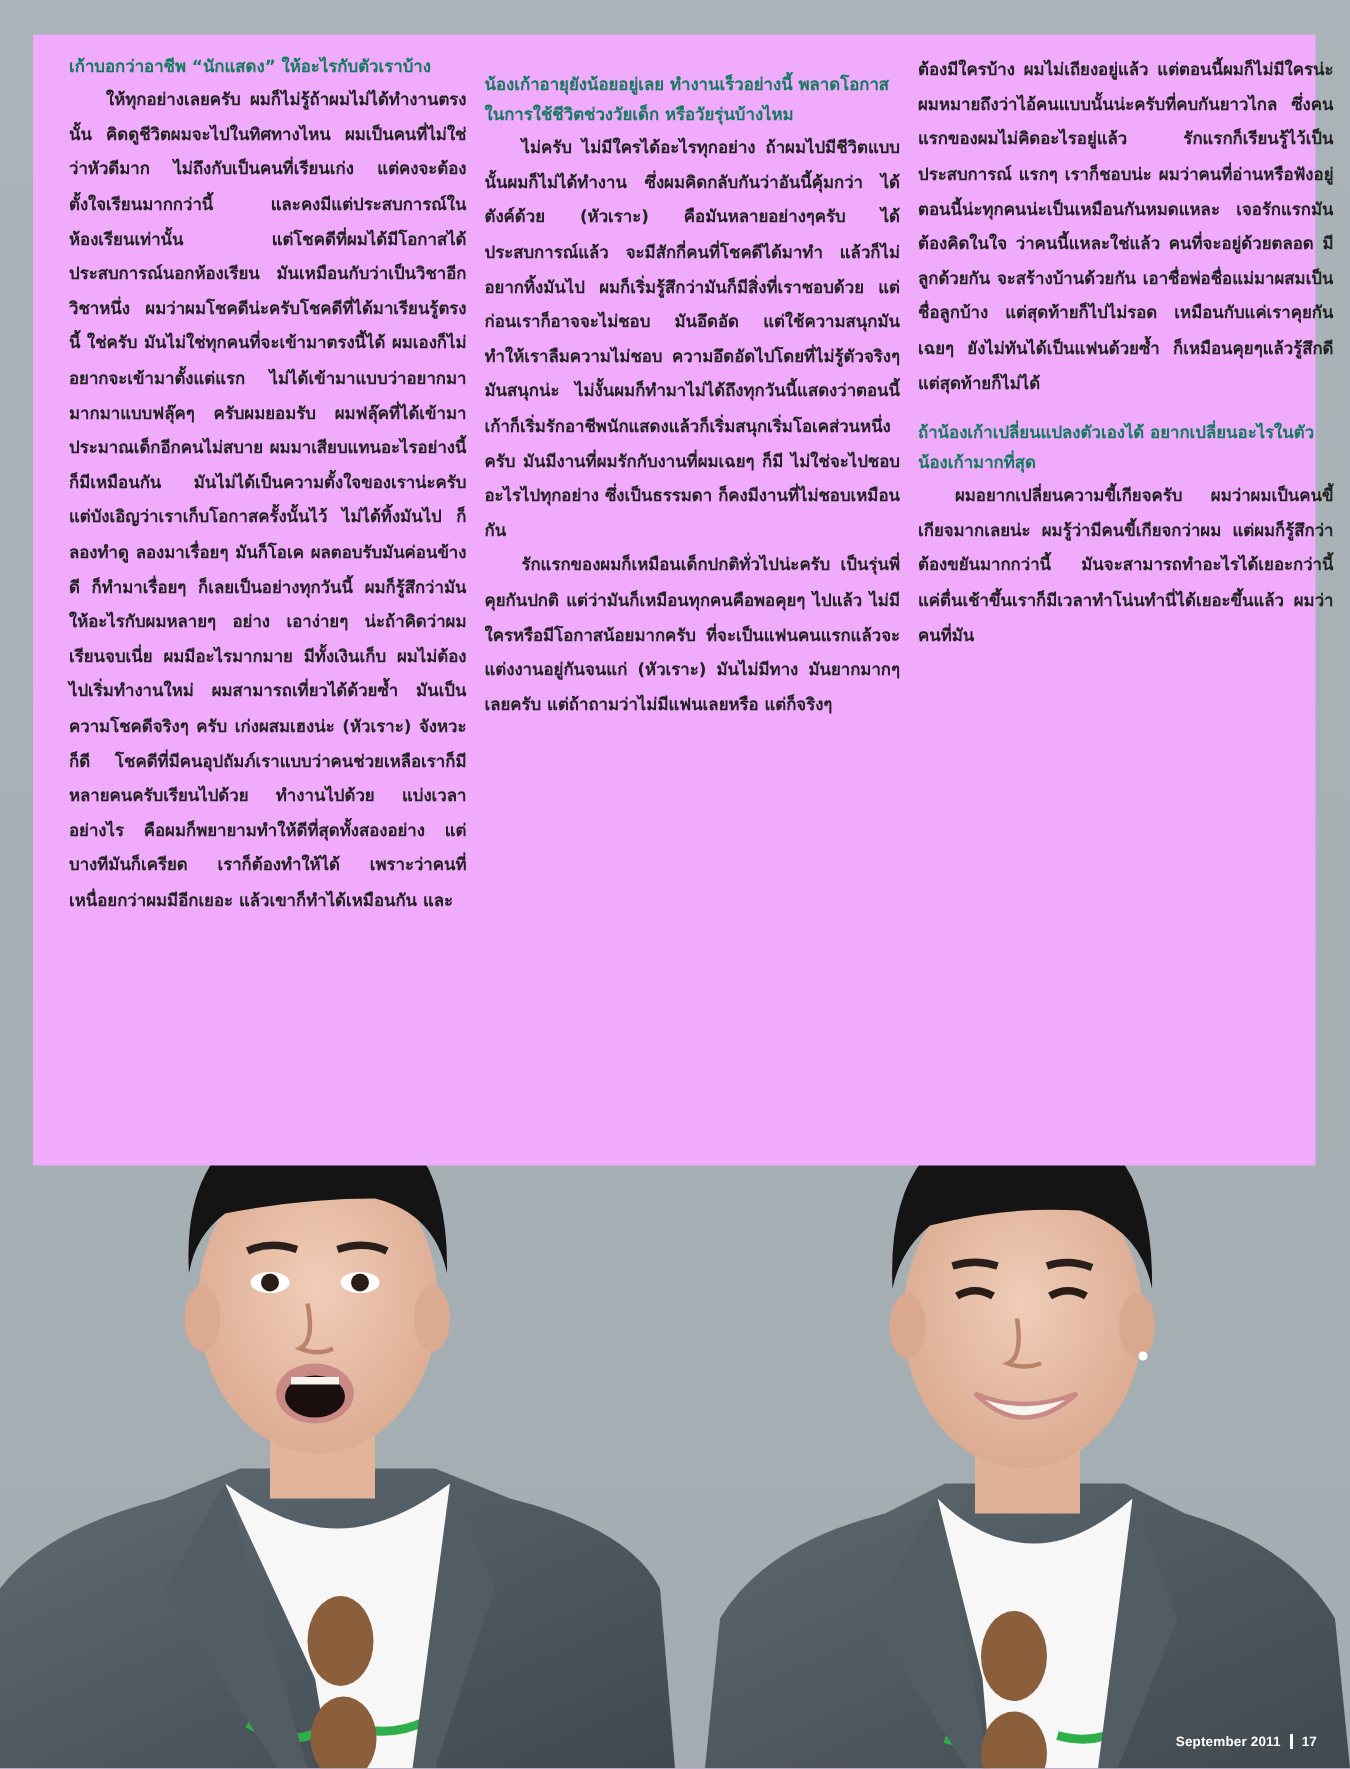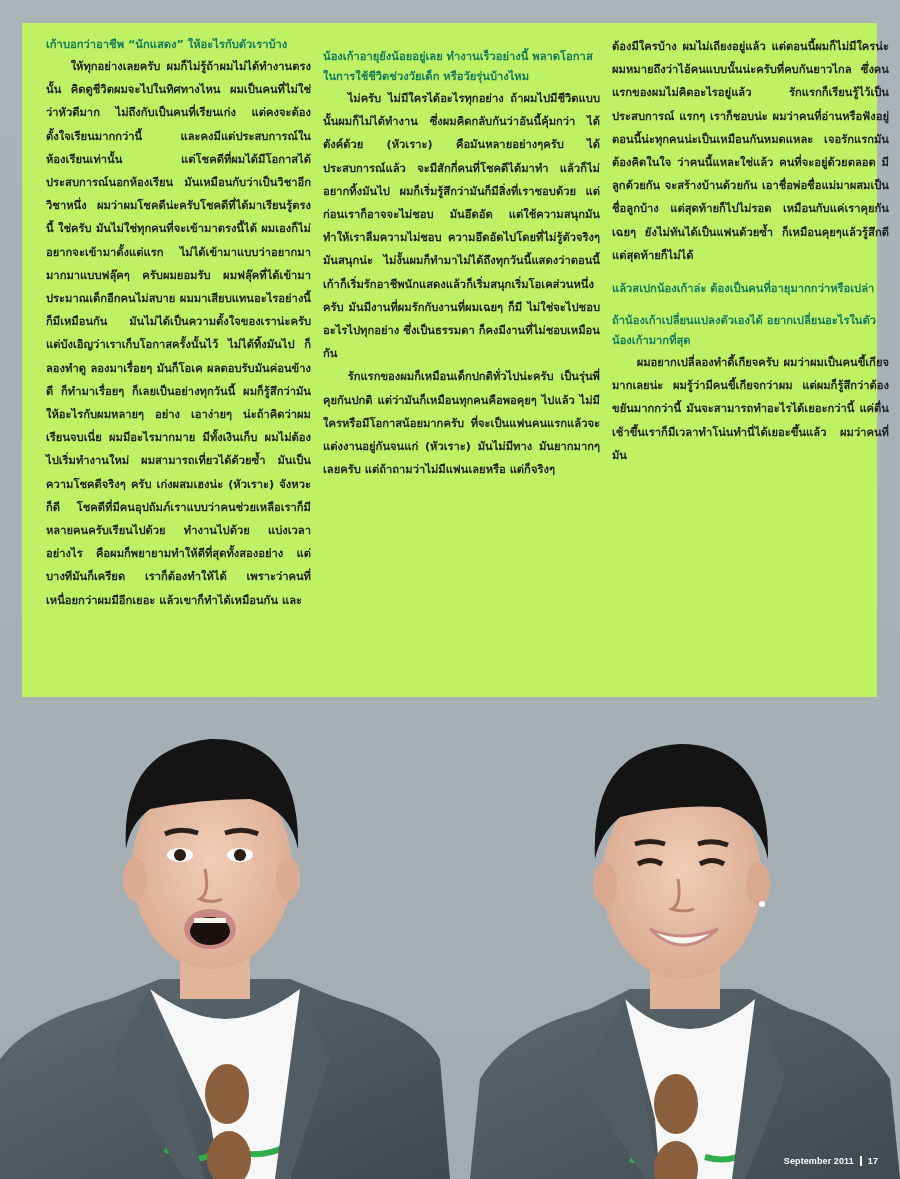--- a/index.html
+++ b/index.html
@@ -17,22 +17,22 @@
     .page-bg {
       position: absolute;
       inset: 0;
       background: linear-gradient(180deg, #aab4b8 0%, #a7b1b5 55%, #a3adb1 100%);
     }
     .text-panel {
       position: absolute;
       left: 22px;
       top: 23px;
       width: 855px;
-      height: 674px;
-      background: #bef264;
+      height: 754px;
+      background: #f0abfc;
       box-sizing: border-box;
       padding: 12px 12px 0 12px;
       display: flex;
       gap: 12px;
     }
     .column {
       width: 277px;
       flex: 0 0 277px;
       font-size: 11.2px;
       line-height: 23.2px;
@@ -187,23 +187,22 @@
   </div>
 
   <div class="column">
     <p class="q spaced">น้องเก้าอายุยังน้อยอยู่เลย ทำงานเร็วอย่างนี้ พลาดโอกาสในการใช้ชีวิตช่วงวัยเด็ก หรือวัยรุ่นบ้างไหม</p>
     <p class="p">ไม่ครับ ไม่มีใครได้อะไรทุกอย่าง ถ้าผมไปมีชีวิตแบบนั้นผมก็ไม่ได้ทำงาน ซึ่งผมคิดกลับกันว่าอันนี้คุ้มกว่า ได้ตังค์ด้วย (หัวเราะ) คือมันหลายอย่างๆครับ ได้ประสบการณ์แล้ว จะมีสักกี่คนที่โชคดีได้มาทำ แล้วก็ไม่อยากทิ้งมันไป ผมก็เริ่มรู้สึกว่ามันก็มีสิ่งที่เราชอบด้วย แต่ก่อนเราก็อาจจะไม่ชอบ มันอึดอัด แต่ใช้ความสนุกมันทำให้เราลืมความไม่ชอบ ความอึดอัดไปโดยที่ไม่รู้ตัวจริงๆ มันสนุกน่ะ ไม่งั้นผมก็ทำมาไม่ได้ถึงทุกวันนี้แสดงว่าตอนนี้เก้าก็เริ่มรักอาชีพนักแสดงแล้วก็เริ่มสนุกเริ่มโอเคส่วนหนึ่งครับ มันมีงานที่ผมรักกับงานที่ผมเฉยๆ ก็มี ไม่ใช่จะไปชอบอะไรไปทุกอย่าง ซึ่งเป็นธรรมดา ก็คงมีงานที่ไม่ชอบเหมือนกัน</p>
     <p class="p">รักแรกของผมก็เหมือนเด็กปกติทั่วไปน่ะครับ เป็นรุ่นพี่ คุยกันปกติ แต่ว่ามันก็เหมือนทุกคนคือพอคุยๆ ไปแล้ว ไม่มีใครหรือมีโอกาสน้อยมากครับ ที่จะเป็นแฟนคนแรกแล้วจะแต่งงานอยู่กันจนแก่ (หัวเราะ) มันไม่มีทาง มันยากมากๆ เลยครับ แต่ถ้าถามว่าไม่มีแฟนเลยหรือ แต่ก็จริงๆ</p>
   </div>
 
   <div class="column">
     <p class="p noindent">ต้องมีใครบ้าง ผมไม่เถียงอยู่แล้ว แต่ตอนนี้ผมก็ไม่มีใครน่ะ ผมหมายถึงว่าไอ้คนแบบนั้นน่ะครับที่คบกันยาวไกล ซึ่งคนแรกของผมไม่คิดอะไรอยู่แล้ว รักแรกก็เรียนรู้ไว้เป็นประสบการณ์ แรกๆ เราก็ชอบน่ะ ผมว่าคนที่อ่านหรือฟังอยู่ตอนนี้น่ะทุกคนน่ะเป็นเหมือนกันหมดแหละ เจอรักแรกมันต้องคิดในใจ ว่าคนนี้แหละใช่แล้ว คนที่จะอยู่ด้วยตลอด มีลูกด้วยกัน จะสร้างบ้านด้วยกัน เอาชื่อพ่อชื่อแม่มาผสมเป็นชื่อลูกบ้าง แต่สุดท้ายก็ไปไม่รอด เหมือนกับแค่เราคุยกันเฉยๆ ยังไม่ทันได้เป็นแฟนด้วยซ้ำ ก็เหมือนคุยๆแล้วรู้สึกดี แต่สุดท้ายก็ไม่ได้</p>
-    <p class="q spaced">แล้วสเปกน้องเก้าล่ะ ต้องเป็นคนที่อายุมากกว่าหรือเปล่า</p>
     <p class="q spaced">ถ้าน้องเก้าเปลี่ยนแปลงตัวเองได้ อยากเปลี่ยนอะไรในตัวน้องเก้ามากที่สุด</p>
-    <p class="p">ผมอยากเปลี่ลองทำดี้เกียจครับ ผมว่าผมเป็นคนขี้เกียจมากเลยน่ะ ผมรู้ว่ามีคนขี้เกียจกว่าผม แต่ผมก็รู้สึกว่าต้องขยันมากกว่านี้ มันจะสามารถทำอะไรได้เยอะกว่านี้ แค่ตื่นเช้าขึ้นเราก็มีเวลาทำโน่นทำนี่ได้เยอะขึ้นแล้ว ผมว่าคนที่มัน</p>
+    <p class="p">ผมอยากเปลี่ยนความขี้เกียจครับ ผมว่าผมเป็นคนขี้เกียจมากเลยน่ะ ผมรู้ว่ามีคนขี้เกียจกว่าผม แต่ผมก็รู้สึกว่าต้องขยันมากกว่านี้ มันจะสามารถทำอะไรได้เยอะกว่านี้ แค่ตื่นเช้าขึ้นเราก็มีเวลาทำโน่นทำนี่ได้เยอะขึ้นแล้ว ผมว่าคนที่มัน</p>
   </div>
 
 </div>
 
 <div class="footer">
   <span>September 2011</span>
   <span class="sep"></span>
   <span>17</span>
 </div>
 

